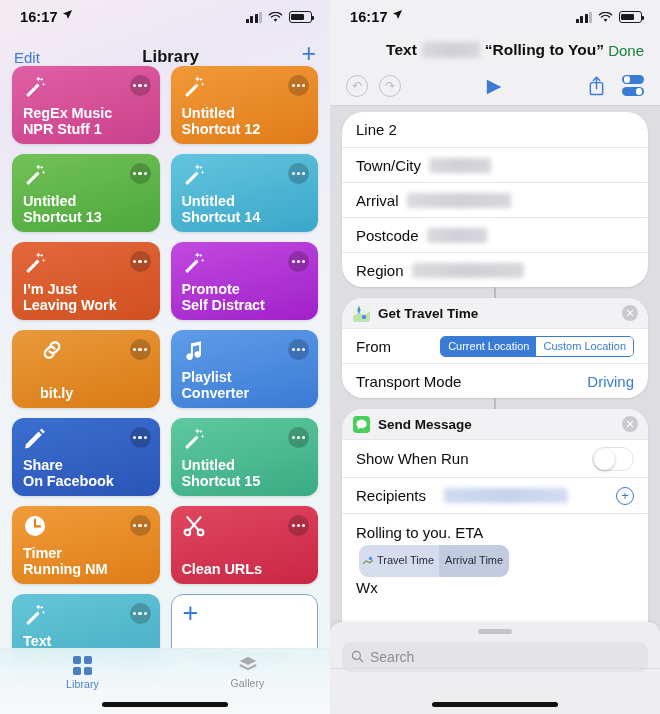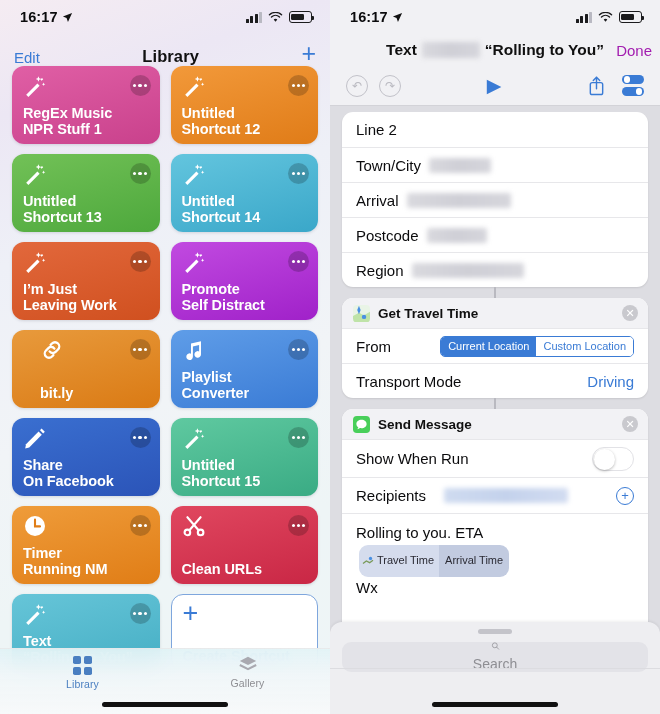--- a/index.html
+++ b/index.html
@@ -26,21 +26,21 @@
         #eef5f6 75%,
         #eef5f7 100%);
   }
   .statusbar {
     height: 34px; padding: 0 18px 0 20px;
     display: flex; align-items: center; justify-content: space-between;
     position: relative; z-index: 20;
   }
   .sb-time {
     font-size: 14.5px; font-weight: bold; color: #0b0b0d;
-    letter-spacing: .1px; display: flex; align-items: center; gap: 4px;
+    letter-spacing: .1px; display: flex; gap: 4px;
   }
   .sb-right { display: flex; align-items: center; gap: 6px; }
   .bars { display: flex; align-items: flex-end; gap: 1.5px; height: 11px; }
   .bars i { display: block; width: 3px; background: #1b1b1d; border-radius: .5px; }
   .bars i:nth-child(1) { height: 4px; }
   .bars i:nth-child(2) { height: 6.5px; }
   .bars i:nth-child(3) { height: 9px; }
   .bars i:nth-child(4) { height: 11px; background: #b9b9c2; }
   .batt {
     width: 23px; height: 11.5px; border: 1.3px solid #1b1b1d;
@@ -122,42 +122,42 @@
   }
   .r-title {
     font-size: 15.5px; font-weight: bold; color: #101010;
     display: flex; align-items: center; gap: 5px; white-space: nowrap;
   }
   .redact {
     display: inline-block; border-radius: 2px;
     background: linear-gradient(90deg,#d9d9de,#cfcfd6,#d6d6dc);
     filter: blur(2.6px);
   }
-  .r-done { position: absolute; right: 8px; font-size: 15px; color: #a21caf; }
+  .r-done { position: absolute; right: 16px; font-size: 15px; color: #15803d; }
   .r-toolbar {
     height: 40px; background: #f1f1f4; display: flex; align-items: center;
     padding: 0 16px; border-bottom: .5px solid #d3d3d8; position: relative;
   }
   .circ-btn {
     width: 22px; height: 22px; border-radius: 50%; border: 1.3px solid #c2c2c9;
     display: flex; align-items: center; justify-content: center;
     color: #b9b9c0; font-size: 12px;
   }
   .r-toolbar .spacer { flex: 1; }
   .play { color: #3a7bd5; font-size: 19px; line-height: 1; }
   .tb-right { display: flex; align-items: center; gap: 16px; }
   .toggles { display: flex; flex-direction: column; gap: 2.5px; }
   .tg { width: 22px; height: 9.5px; border-radius: 5px; background: #3a7bd5; position: relative; }
   .tg i { position: absolute; top: 1.4px; width: 6.6px; height: 6.6px; border-radius: 50%; background: #fff; display:block; }
   .tg.l i { left: 1.6px; }
   .tg.r i { right: 1.6px; }
 
   .canvas { position: absolute; top: 112px; left: 0; width: 330px; bottom: 0; overflow: hidden; }
   .card {
-    background: #fff; margin: 0 12px; border-radius: 11px;
+    background: #fff; margin: 0 12px; border-radius: 21px;
     box-shadow: 0 1px 2px rgba(0,0,0,.10); overflow: hidden;
   }
   .connector { width: 1.5px; height: 11px; background: #b9b9c0; margin: 0 auto; }
   .card-head {
     background: #f2f2f5; height: 30px; display: flex; align-items: center;
     padding: 0 11px; gap: 8px; position: relative;
   }
   .card-head .chtitle { font-size: 13.5px; font-weight: bold; color: #101010; }
   .xbtn {
     position: absolute; right: 10px; width: 16px; height: 16px; border-radius: 50%;
@@ -204,21 +204,21 @@
   .card-tail { height: 58px; background: #fff; }
 
   .searchsheet {
     position: absolute; left: 0; bottom: 0; width: 330px; height: 92px;
     background: #eeeef1; border-radius: 12px 12px 0 0;
     box-shadow: 0 -1px 3px rgba(0,0,0,.07);
   }
   .grabber { width: 34px; height: 4.5px; border-radius: 3px; background: #c4c4ca; margin: 7px auto 0; }
   .searchbox {
     margin: 8px 12px 0; height: 30px; border-radius: 9px; background: #e3e3e8;
-    display: flex; align-items: center; padding: 0 9px; gap: 6px; flex-direction: column;
+    display: flex; align-items: center; padding: 0 9px; gap: 6px;
   }
   .searchbox .sph { font-size: 14px; color: #8e8e93; }
   .r-homebar {
     position: absolute; bottom: 7px; left: 50%; transform: translateX(-50%);
     width: 126px; height: 5px; border-radius: 3px; background: #111;
   }
   .sheet-divider { position:absolute; left:0; top:46px; width:330px; height:.5px; background:#dcdce0; }
 </style>
 </head>
 <body>

